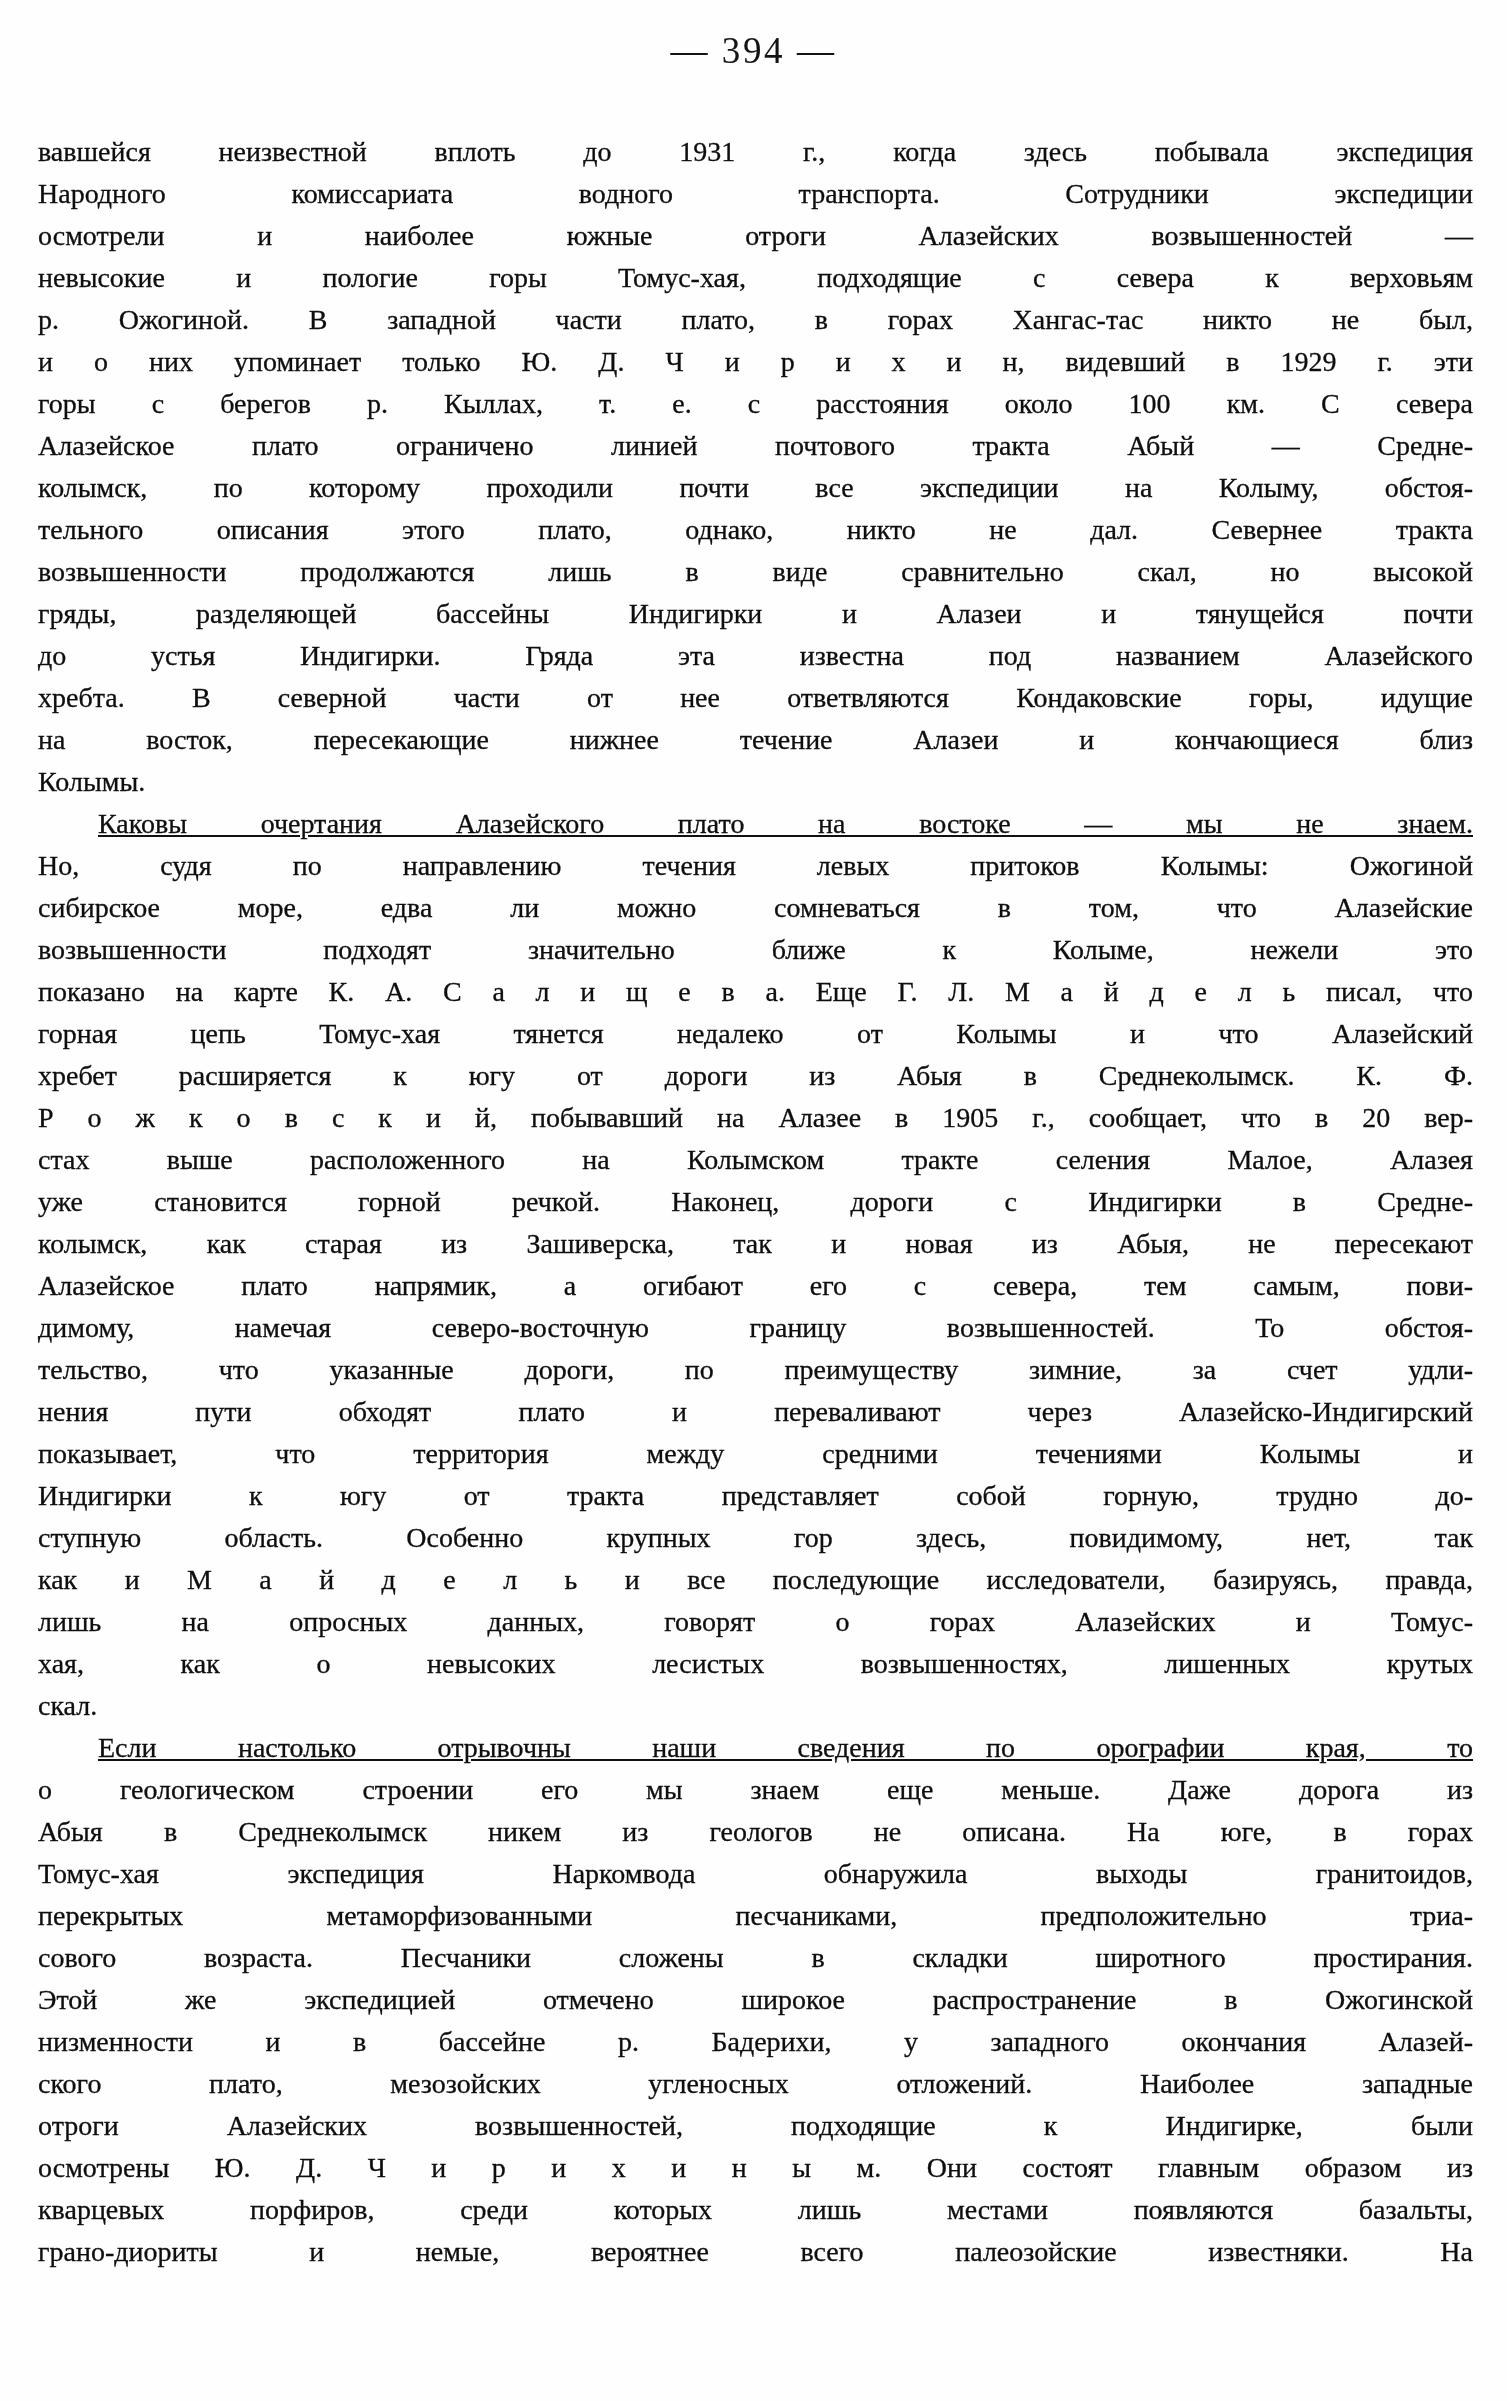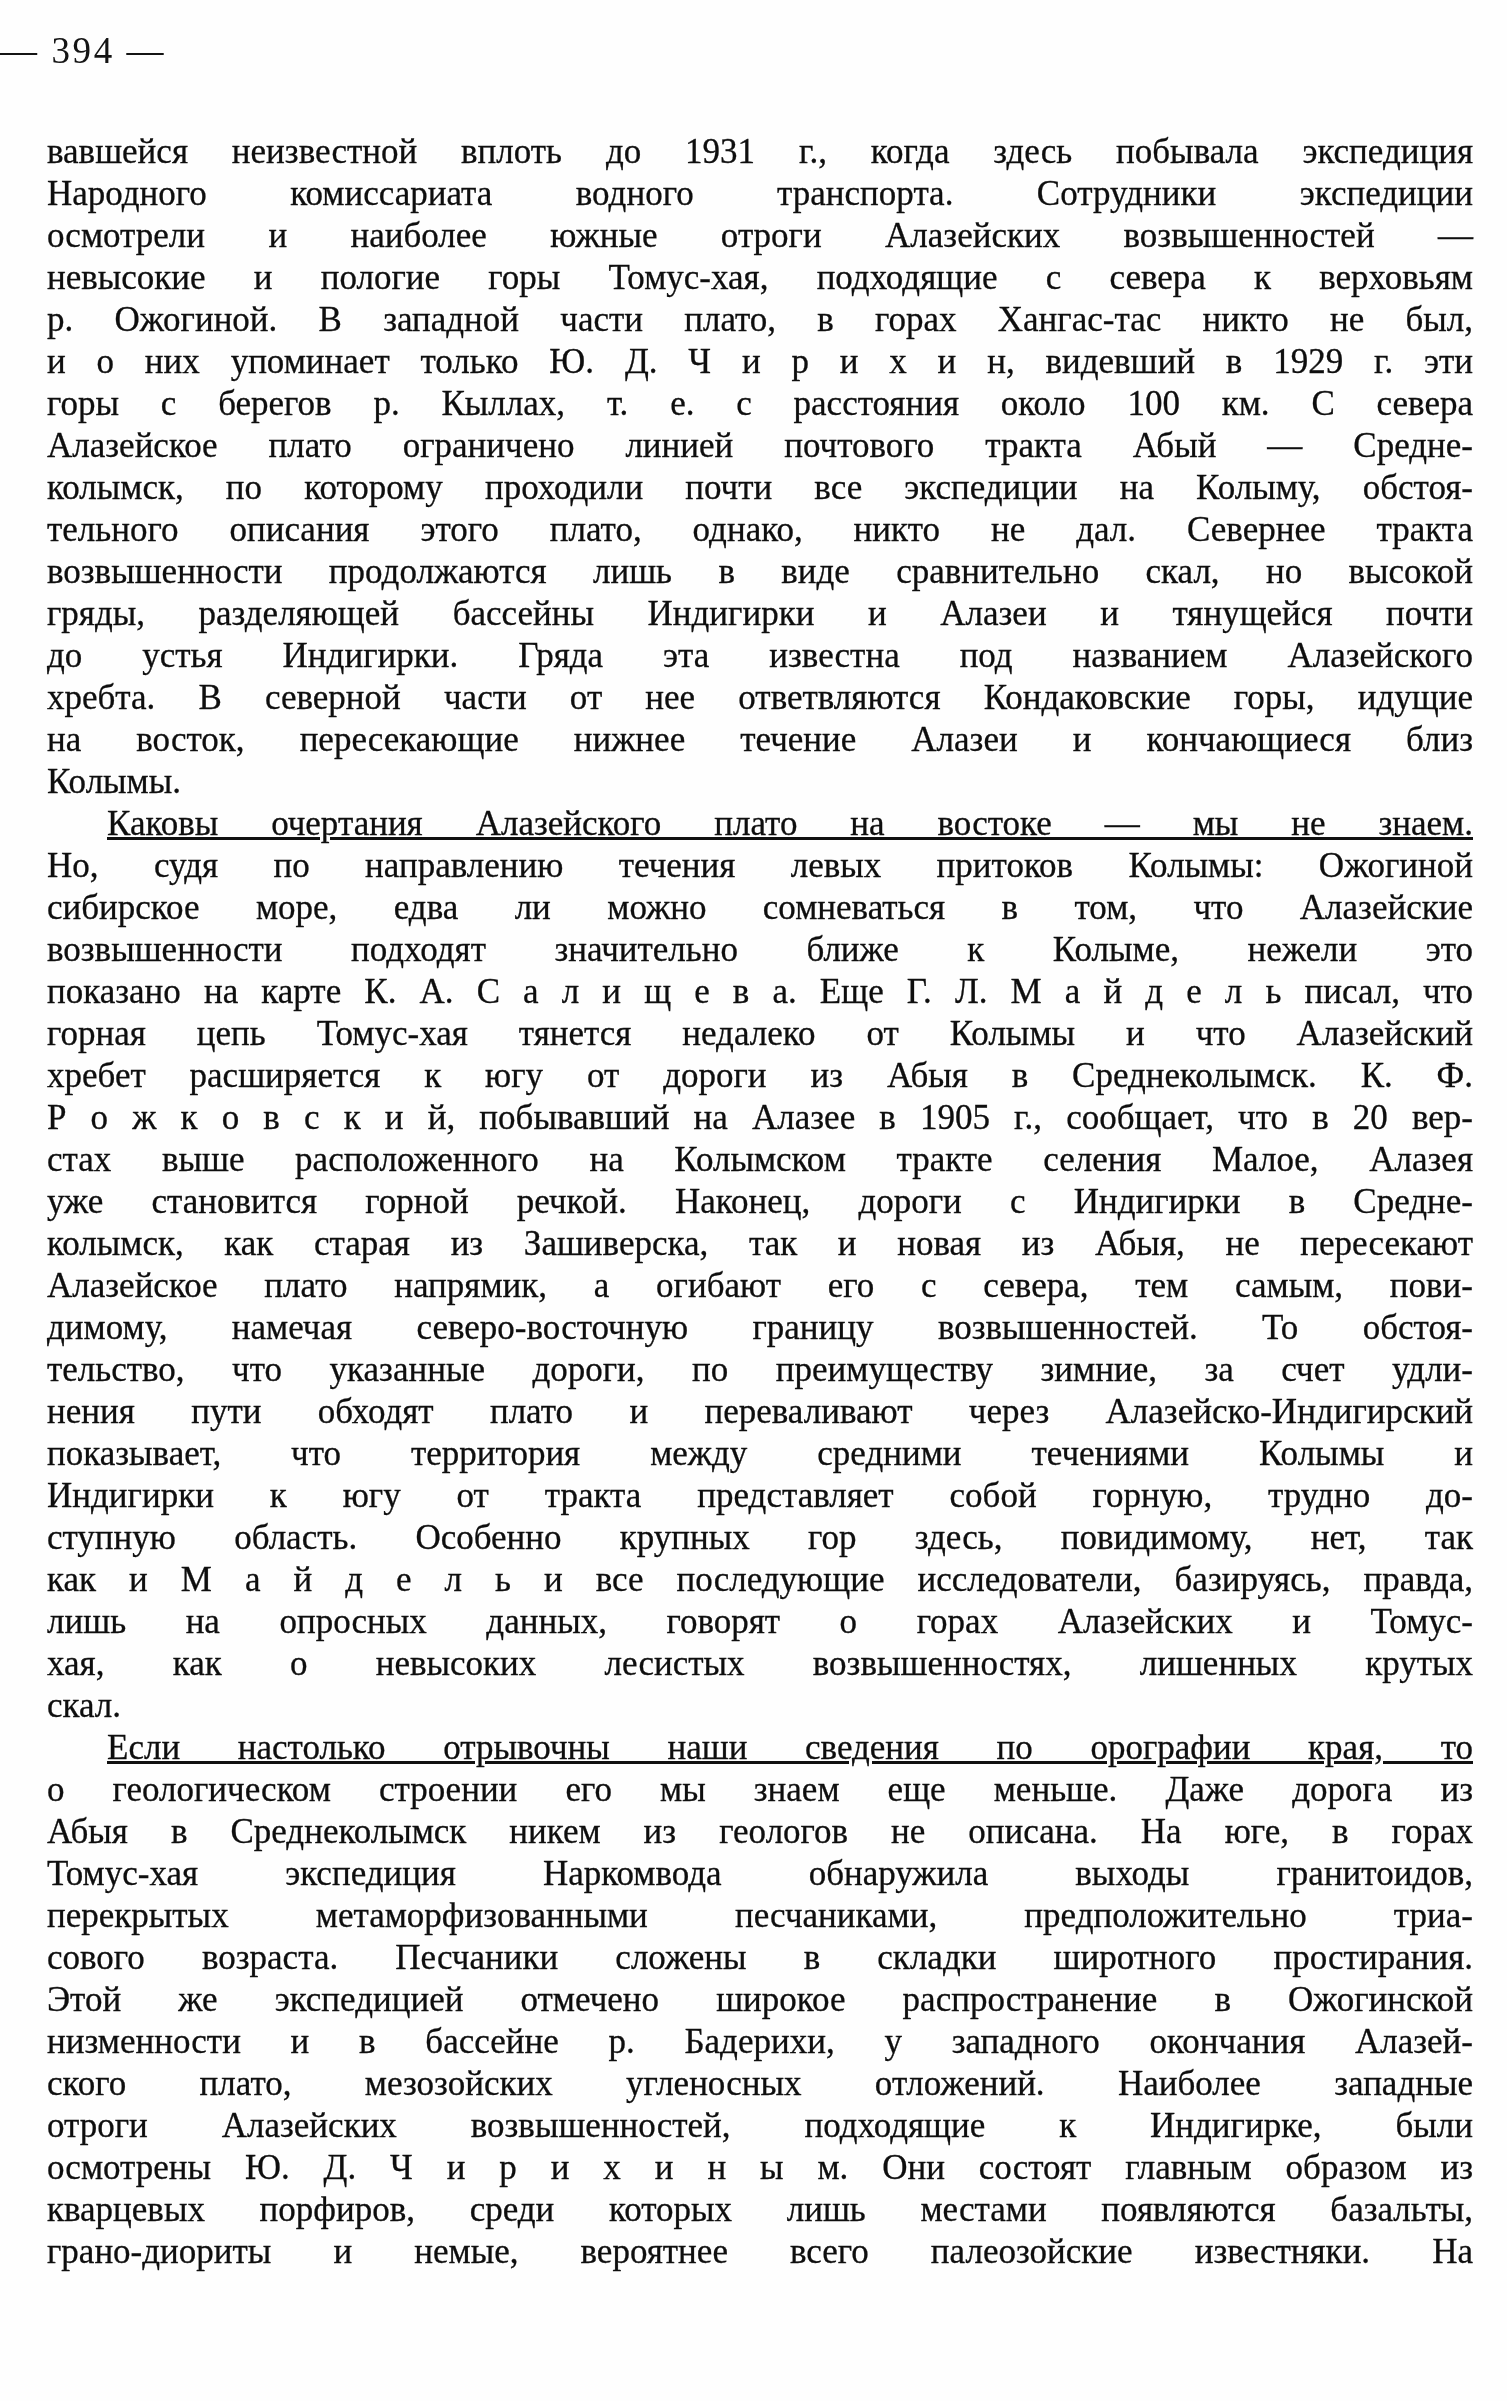--- a/index.html
+++ b/index.html
@@ -14,37 +14,37 @@
     background: #fefefe;
     overflow: hidden;
     font-family: "Liberation Serif", "DejaVu Serif", serif;
     color: #0e0e0e;
   }
   .page-number {
     position: absolute;
     top: 29px;
     left: 0;
     width: 100%;
+    text-align: center;
     font-size: 37px;
     letter-spacing: 2.6px;
     color: #141414;
   }
   .text-block {
     position: absolute;
     top: 131px;
     left: 38px;
     width: 1435px;
   }
   .line {
-    font-size: 35px;
+    font-size: 28px;
     line-height: 42px;
     text-align: justify;
     text-align-last: justify;
     white-space: normal;
-    margin-left: 9px;
     -webkit-text-stroke: 0.3px #101010;
   }
   .line.indent {
     text-indent: 60px;
     text-decoration: underline;
   }
   .line.flush-last {
     text-align-last: left;
   }
 </style>

